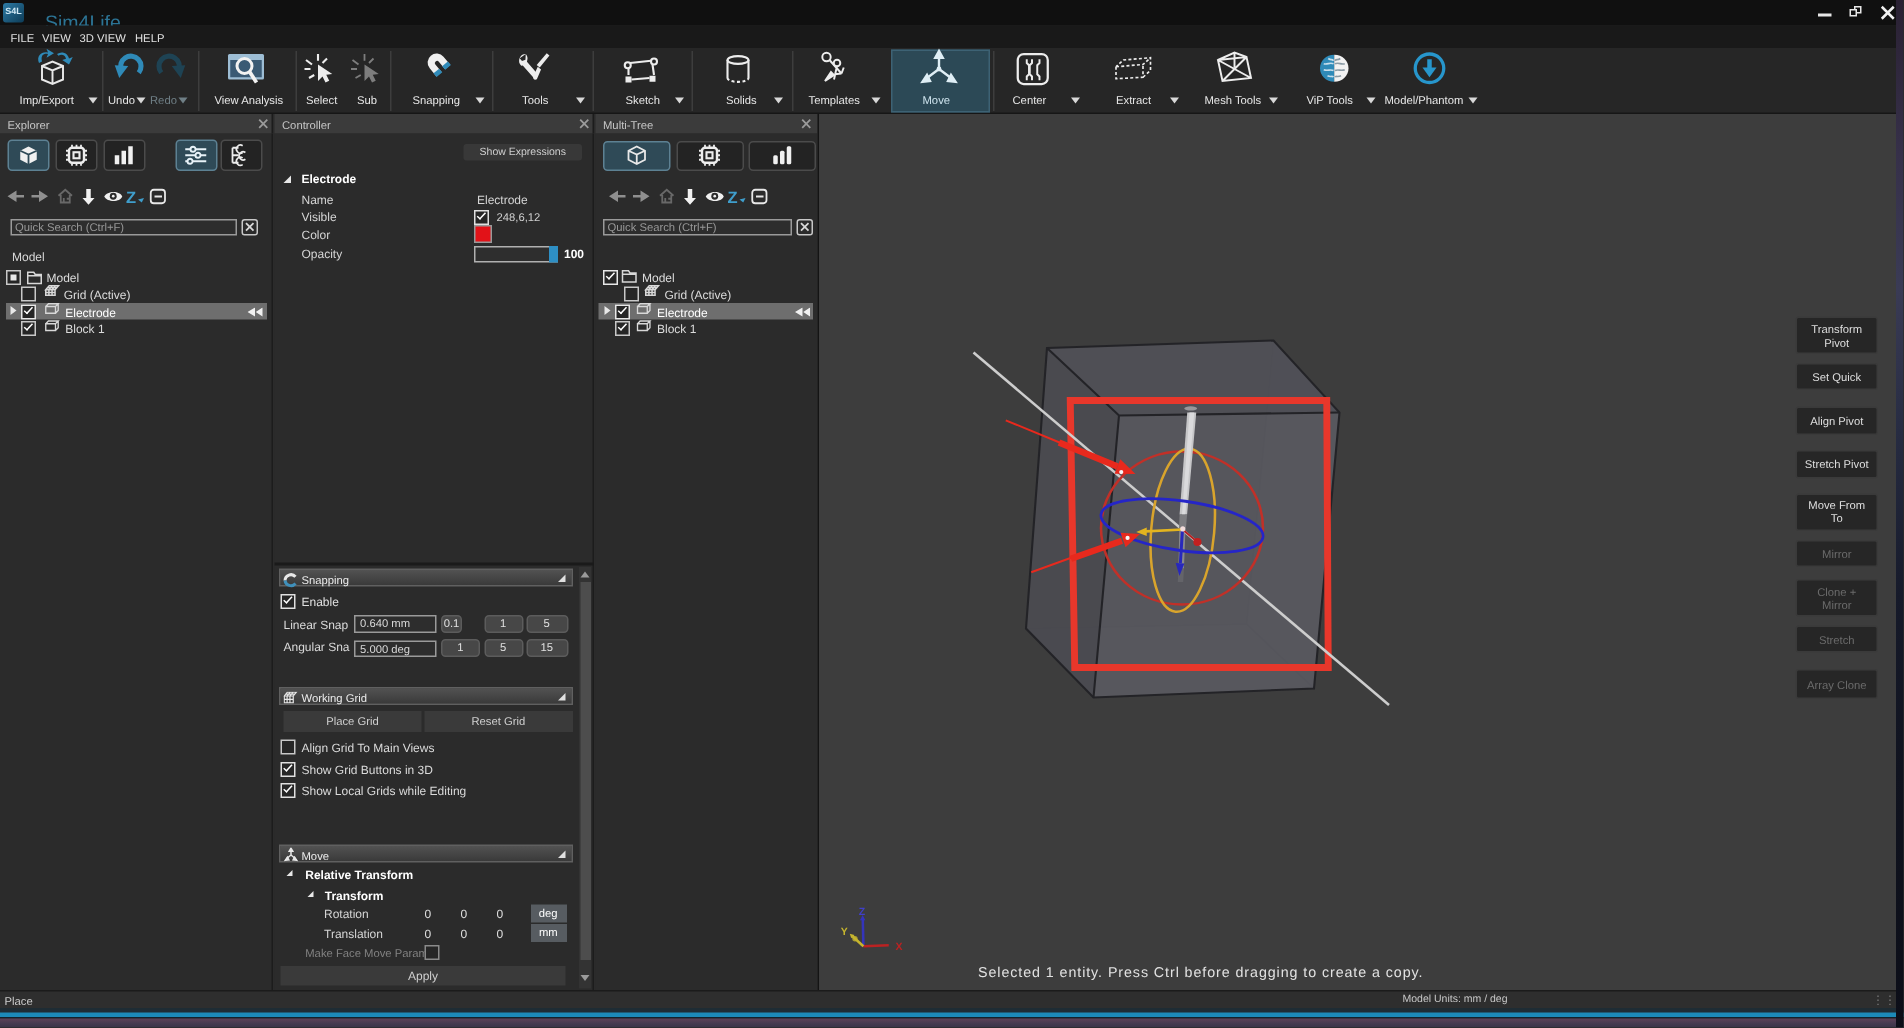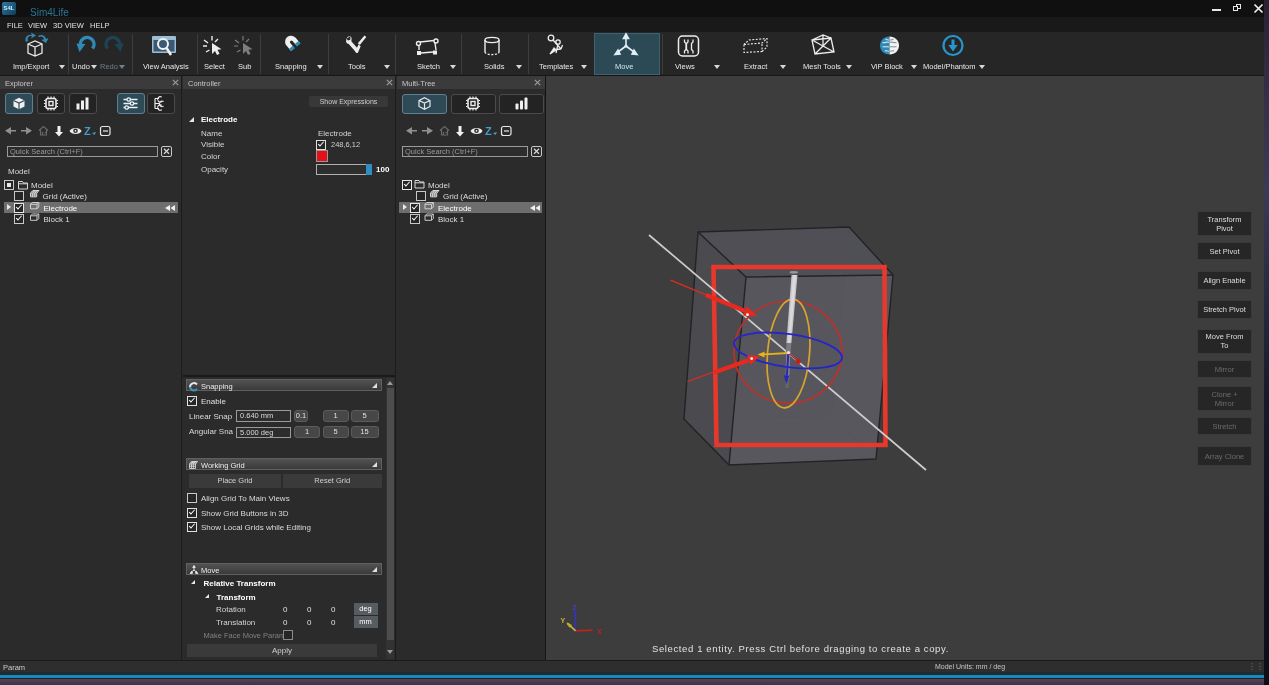--- a/index.html
+++ b/index.html
@@ -19,21 +19,21 @@
 .sbtn{position:absolute;background:#474747;border:1px solid #5c5c5c;border-radius:3px;color:#e0e0e0;font-size:7.5px;text-align:center}
 .inp{position:absolute;background:#2d2d2d;border:1px solid #9a9a9a;color:#d8d8d8;font-size:7.5px}
 .vbtn{position:absolute;left:1197px;width:55px;background:#262626;border:1px solid #3a3a3a;border-radius:2px;color:#dfdfdf;font-size:7.5px;text-align:center;line-height:1.25}
 .vbtn.dis{color:#6b6b6b}
 </style>
 </head>
 <body>
 
 <div class="abs" style="left:0;top:0;width:1264px;height:17px;background:#101010"></div>
 <div class="abs" style="left:2px;top:2px;width:14px;height:13px;background:linear-gradient(135deg,#2e7ba5,#0d3c57);border-radius:2px;color:#cfe8f4;font-size:6px;font-weight:bold;text-align:center;line-height:13px">S4L</div>
-<div class="abs" style="left:30px;top:7px;color:#2c7495;font-size:10px">Sim4Life</div>
+<div class="abs" style="left:30px;top:7px;color:#2c7495;font-size:13px">Sim4Life</div>
 <div class="abs" style="left:1212px;top:9px;width:9px;height:1.5px;background:#e8e8e8"></div>
 <div class="abs" style="left:1234px;top:4px;width:5px;height:5px;border:1px solid #e8e8e8;margin-left:2px"></div>
 <div class="abs" style="left:1233px;top:6px;width:5px;height:5px;border:1px solid #e8e8e8;background:#101010"></div>
 <svg class="abs" style="left:1253px;top:3px" width="11" height="11">
     <path d="M1.5 1.5 L9.5 9.5 M9.5 1.5 L1.5 9.5" stroke="#f0f0f0" stroke-width="1.7"></path>
   </svg>
 
 <div class="abs" style="left:0;top:17px;width:1264px;height:15px;background:#191919"></div>
 <div class="abs" style="left:7px;top:20.5px;color:#e0e0e0;font-size:7.5px">FILE</div>
 <div class="abs" style="left:28px;top:20.5px;color:#e0e0e0;font-size:7.5px">VIEW</div>
@@ -161,27 +161,27 @@
 <div class="drop" style="left:317px;top:65px"></div>
 <div class="tblbl" style="left:348px;top:62px">Tools</div>
 <div class="drop" style="left:384px;top:65px"></div>
 <div class="tblbl" style="left:417px;top:62px">Sketch</div>
 <div class="drop" style="left:450px;top:65px"></div>
 <div class="tblbl" style="left:484px;top:62px">Solids</div>
 <div class="drop" style="left:516px;top:65px"></div>
 <div class="tblbl" style="left:539px;top:62px">Templates</div>
 <div class="drop" style="left:581px;top:65px"></div>
 <div class="tblbl" style="left:615px;top:62px;color:#cfe4ee">Move</div>
-<div class="tblbl" style="left:675px;top:62px">Views</div>
+<div class="tblbl" style="left:675px;top:62px">Center</div>
 <div class="drop" style="left:714px;top:65px"></div>
 <div class="tblbl" style="left:744px;top:62px">Extract</div>
 <div class="drop" style="left:780px;top:65px"></div>
 <div class="tblbl" style="left:803px;top:62px">Mesh Tools</div>
 <div class="drop" style="left:846px;top:65px"></div>
-<div class="tblbl" style="left:871px;top:62px">ViP Block</div>
+<div class="tblbl" style="left:871px;top:62px">ViP Tools</div>
 <div class="drop" style="left:911px;top:65px"></div>
 <div class="tblbl" style="left:923px;top:62px">Model/Phantom</div>
 <div class="drop" style="left:979px;top:65px"></div>
 
 <div class="abs" style="left:0;top:76px;width:182px;height:13px;background:#3b3b3b;border-right:1px solid #1c1c1c"></div>
 <div class="abs" style="left:183px;top:76px;width:213px;height:13px;background:#3b3b3b;border-right:1px solid #1c1c1c"></div>
 <div class="abs" style="left:397px;top:76px;width:148px;height:13px;background:#3b3b3b"></div>
 <div class="abs" style="left:5px;top:78.5px;color:#c6c6c6;font-size:7.5px">Explorer</div>
 <div class="abs" style="left:188px;top:78.5px;color:#c6c6c6;font-size:7.5px">Controller</div>
 <div class="abs" style="left:402px;top:78.5px;color:#c6c6c6;font-size:7.5px">Multi-Tree</div>
@@ -508,33 +508,33 @@
 </g>
 <path d="M575.1 610 l-1.8 3.5 3.6 0 z" fill="#3434bb"></path>
 <path d="M566.5 622.5 l1 3 2.2-2.2 z" fill="#c6b52e"></path>
 <circle cx="570" cy="625.8" r="1.8" fill="#c6b52e" opacity="0.8"></circle>
 <text x="572.5" y="610" font-family="Liberation Sans" font-size="7" font-weight="bold" fill="#4040c8">Z</text>
 <text x="560.5" y="623" font-family="Liberation Sans" font-size="7" font-weight="bold" fill="#c6b52e">Y</text>
 <text x="597" y="633.5" font-family="Liberation Sans" font-size="7" font-weight="bold" fill="#bb2222">X</text>
 </svg>
 
 <div class="vbtn" style="top:211px;height:25px;padding-top:2.5px">Transform<br>Pivot</div>
-<div class="vbtn" style="top:242px;height:18px;line-height:17px">Set Pivot</div>
-<div class="vbtn" style="top:271px;height:19px;line-height:18px">Align Enable</div>
+<div class="vbtn" style="top:242px;height:18px;line-height:17px">Set Quick</div>
+<div class="vbtn" style="top:271px;height:19px;line-height:18px">Align Pivot</div>
 <div class="vbtn" style="top:300px;height:19px;line-height:18px">Stretch Pivot</div>
 <div class="vbtn" style="top:328.5px;height:25px;padding-top:2.5px">Move From<br>To</div>
 <div class="vbtn dis" style="top:359.5px;height:18px;line-height:17px">Mirror</div>
 <div class="vbtn dis" style="top:386px;height:25px;padding-top:2.5px">Clone +<br>Mirror</div>
 <div class="vbtn dis" style="top:417px;height:18px;line-height:17px">Stretch</div>
 <div class="vbtn dis" style="top:445.5px;height:20px;line-height:19px">Array Clone</div>
 
 <div class="abs" style="left:652px;top:642.5px;color:#e2e2e2;font-size:9.5px;letter-spacing:0.62px">Selected 1 entity. Press Ctrl before dragging to create a copy.</div>
 
 <div class="abs" style="left:0;top:660px;width:1264px;height:14px;background:#2e2e2e;border-top:1px solid #1b1b1b"></div>
-<div class="abs" style="left:3px;top:662.5px;color:#cccccc;font-size:7.5px">Param</div>
+<div class="abs" style="left:3px;top:662.5px;color:#cccccc;font-size:7.5px">Place</div>
 <div class="abs" style="left:935px;top:663px;color:#c8c8c8;font-size:7px">Model Units: mm / deg</div>
 <div class="abs" style="left:1248px;top:662px;color:#7a7a7a;font-size:8px">⋮⋮</div>
 
 <div class="abs" style="left:0;top:671.5px;width:1269px;height:3.5px;background:#1e2c34"></div>
 <div class="abs" style="left:0;top:674.5px;width:1269px;height:3px;background:#1c8ab8"></div>
 <div class="abs" style="left:0;top:677.5px;width:1269px;height:1.5px;background:#14222c"></div>
 <div class="abs" style="left:0;top:679px;width:1269px;height:6px;background:linear-gradient(#5e4258,#463a50 55%,#3a3448)"></div>
 
 <div class="abs" style="left:1264px;top:0;width:5px;height:685px;background:linear-gradient(#2a2133,#363049 15%,#3a3b55 28%,#272c42 42%,#161a2a 58%,#10131f 75%,#0c0e18)"></div>
 

